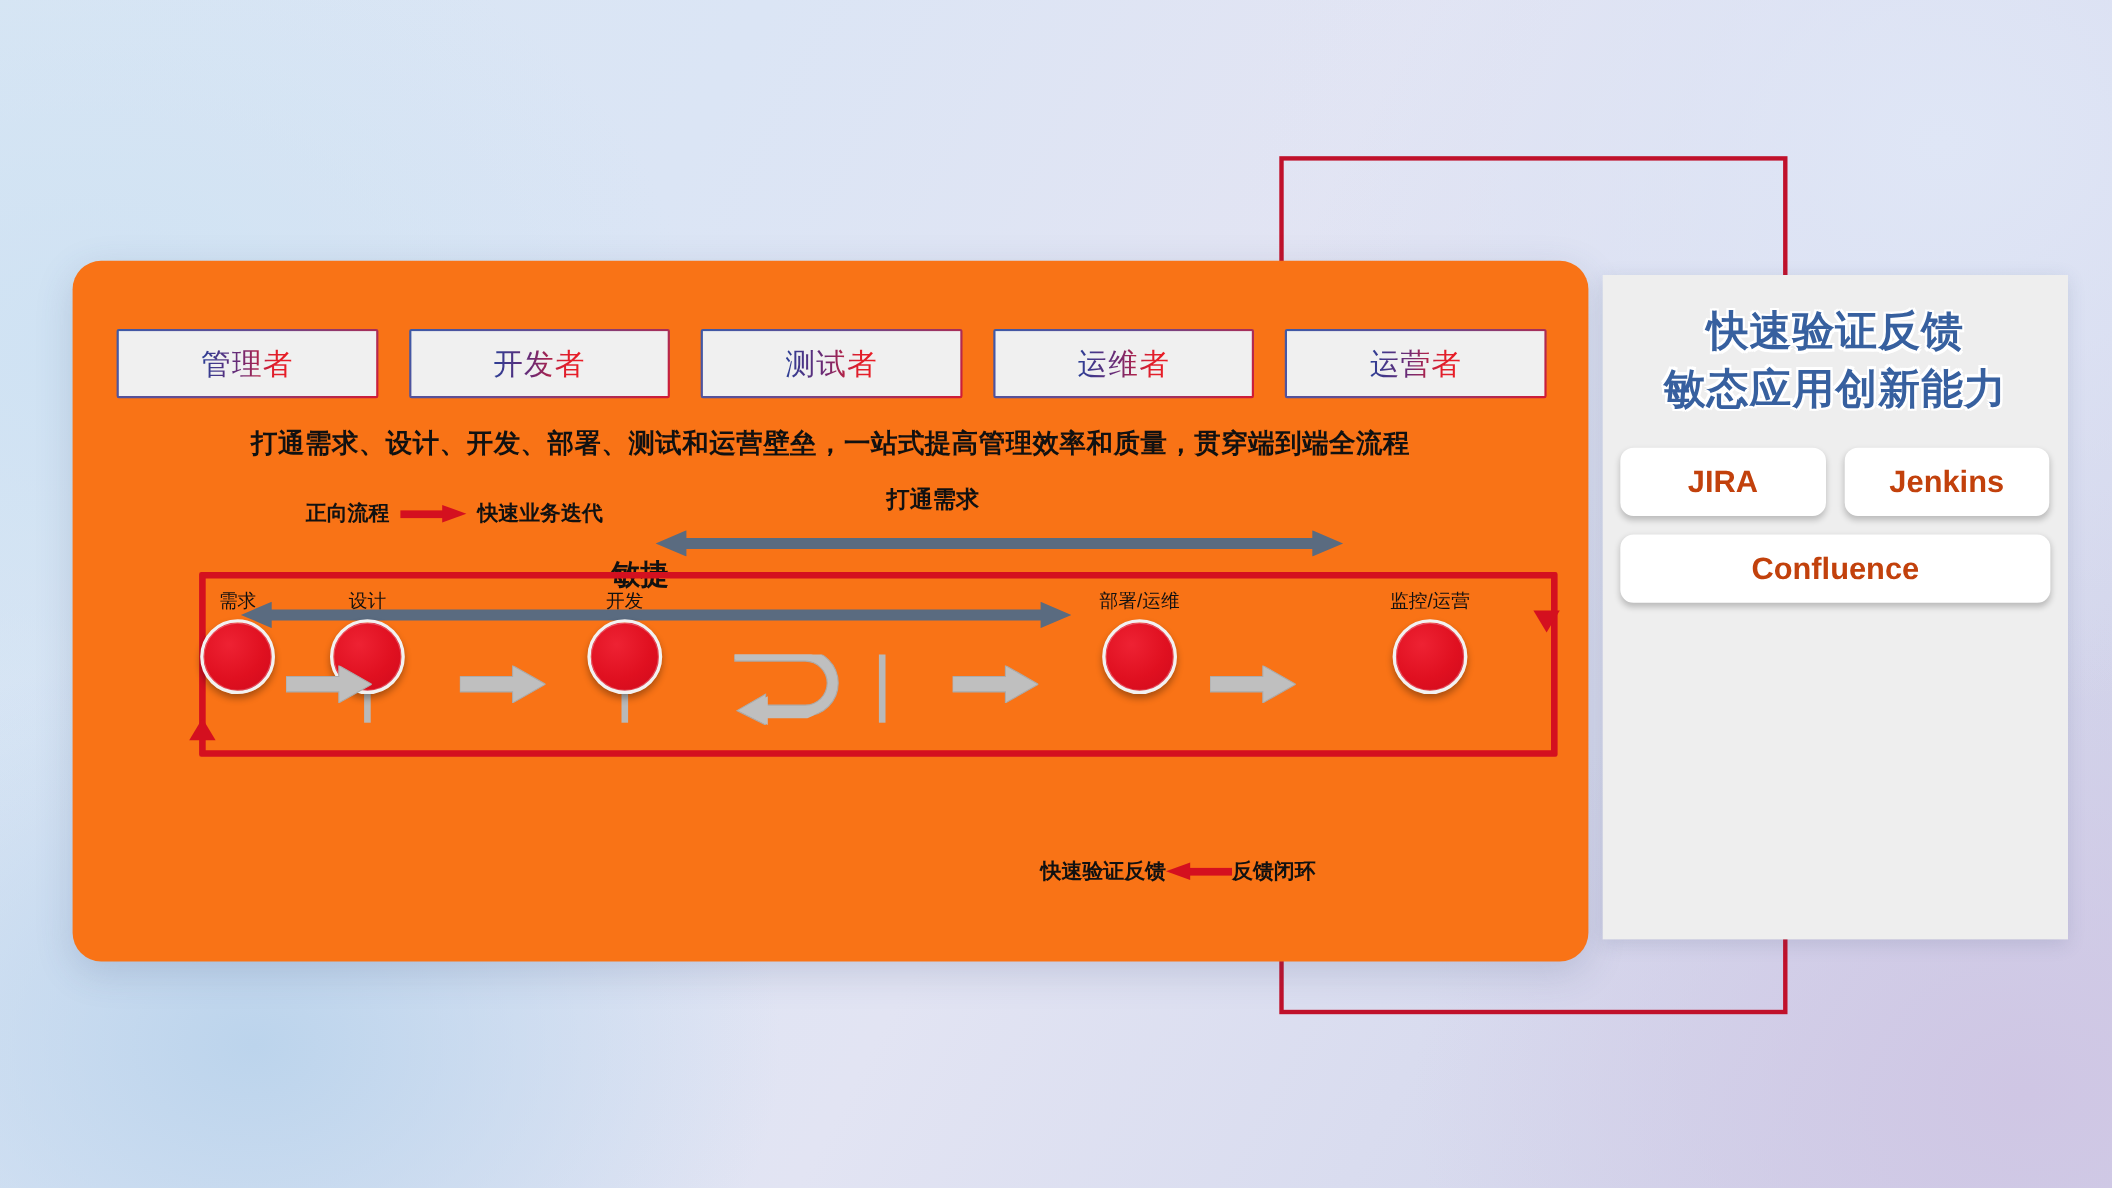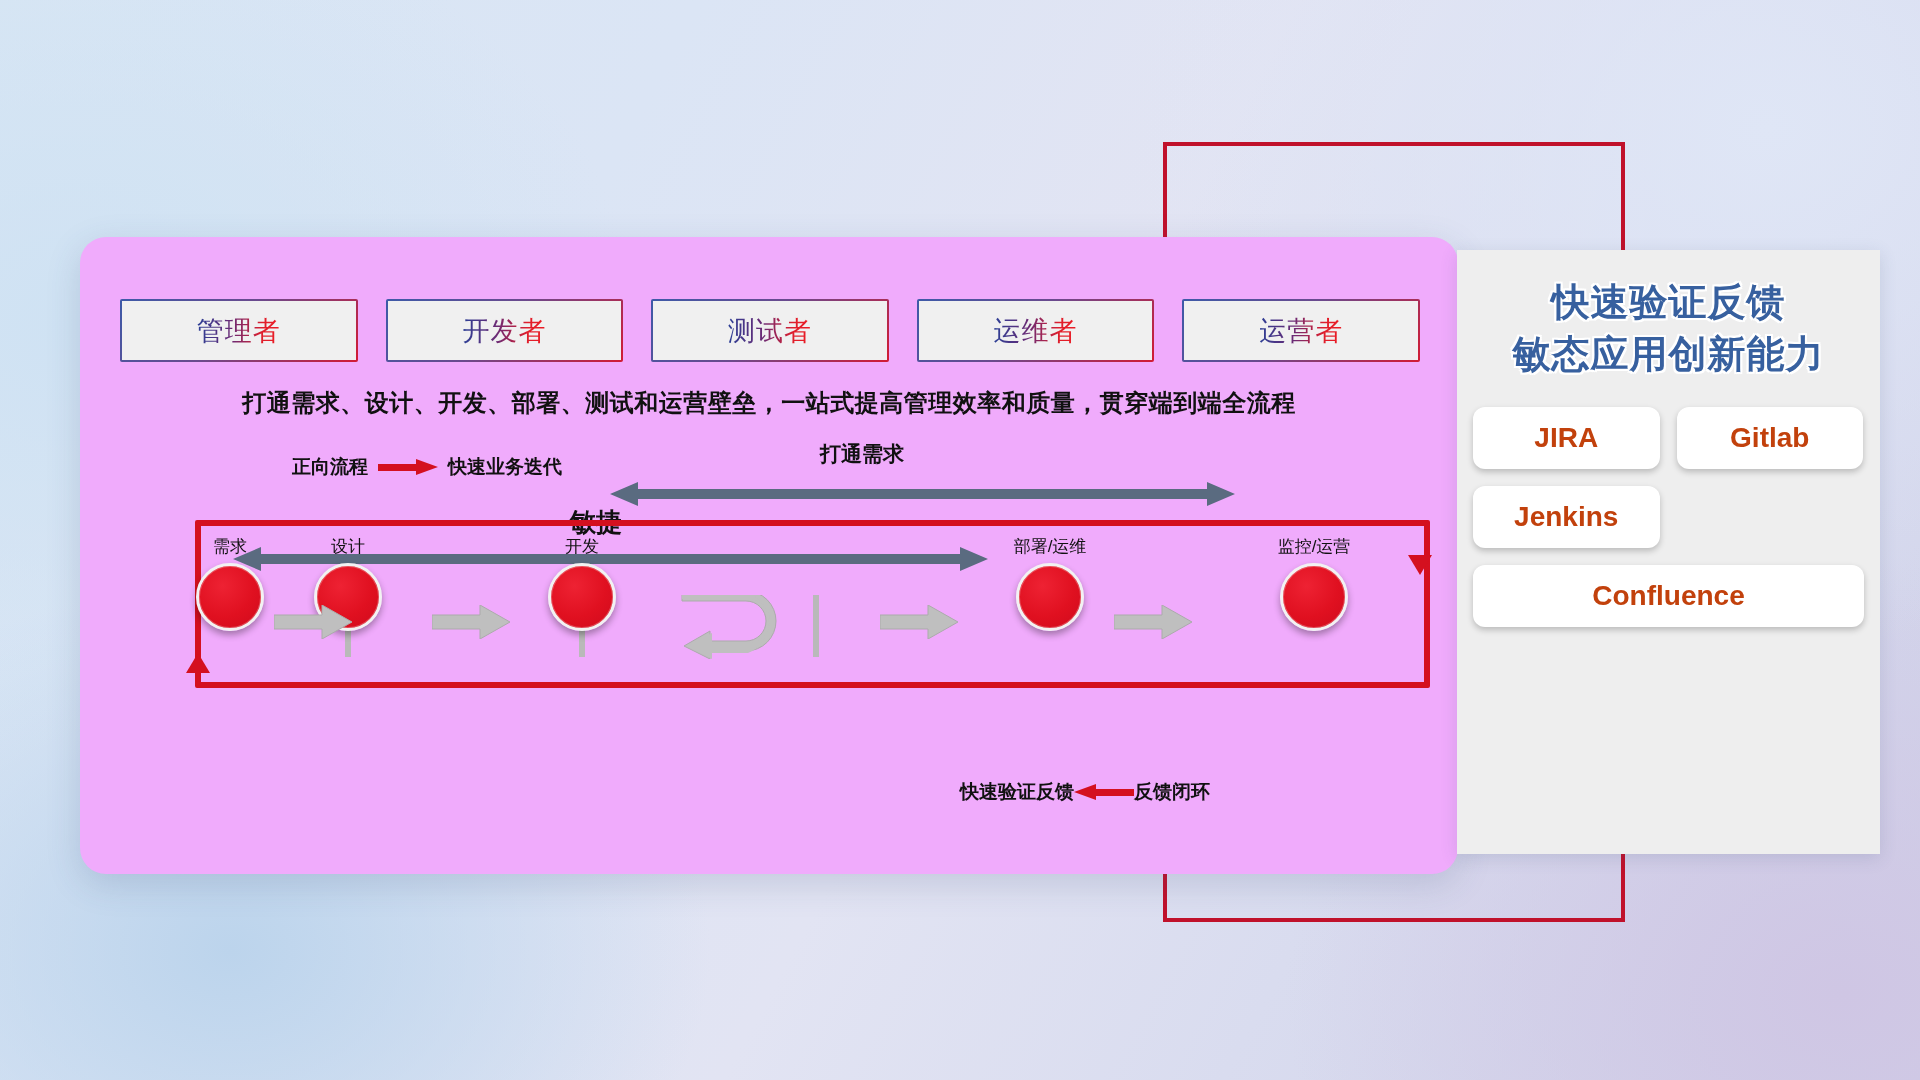--- a/index.html
+++ b/index.html
@@ -14,22 +14,22 @@
       radial-gradient(ellipse 900px 700px at 96% 92%, #cfc6e4 0%, rgba(207,198,228,0) 62%),
       linear-gradient(118deg,#d8e6f4 0%,#dbe5f5 28%,#e2e4f3 52%,#d9dcef 72%,#cfd0e8 100%);
   }
 
   
   #redFrame{position:absolute;left:1163px;top:142px;width:462px;height:780px;
             border:4px solid #c0112b;border-left-color:#c0112b;box-sizing:border-box;}
 
   
   #card{
-    position:absolute;left:80px;top:237px;width:1378px;height:637px;
-    background:#f0abfc;border-radius:26px;
+    position:absolute;left:66px;top:237px;width:1378px;height:637px;
+    background:#f97316;border-radius:26px;
     box-shadow:0 10px 34px rgba(60,80,120,.18);
     overflow:hidden;
   }
 
   
   #roles{position:absolute;left:40px;top:62px;width:1300px;display:flex;gap:28px;}
   .role{
     flex:1 1 0;height:63px;border-radius:2px;
     background:linear-gradient(135deg,#3d5aa8 0%,#6a4a8e 46%,#d21b34 100%);
     padding:2px;box-sizing:border-box;
@@ -244,17 +244,16 @@
 
 </div>
 
 <div id="panel">
   <div id="panel-title">
     <div>快速验证反馈</div>
     <div>敏态应用创新能力</div>
   </div>
   <div id="chips">
     <div class="chip">JIRA</div>
-    <div class="chip">Gitlab</div>
     <div class="chip">Jenkins</div>
     <div class="chip wide">Confluence</div>
   </div>
 </div>
 
 </body></html>

